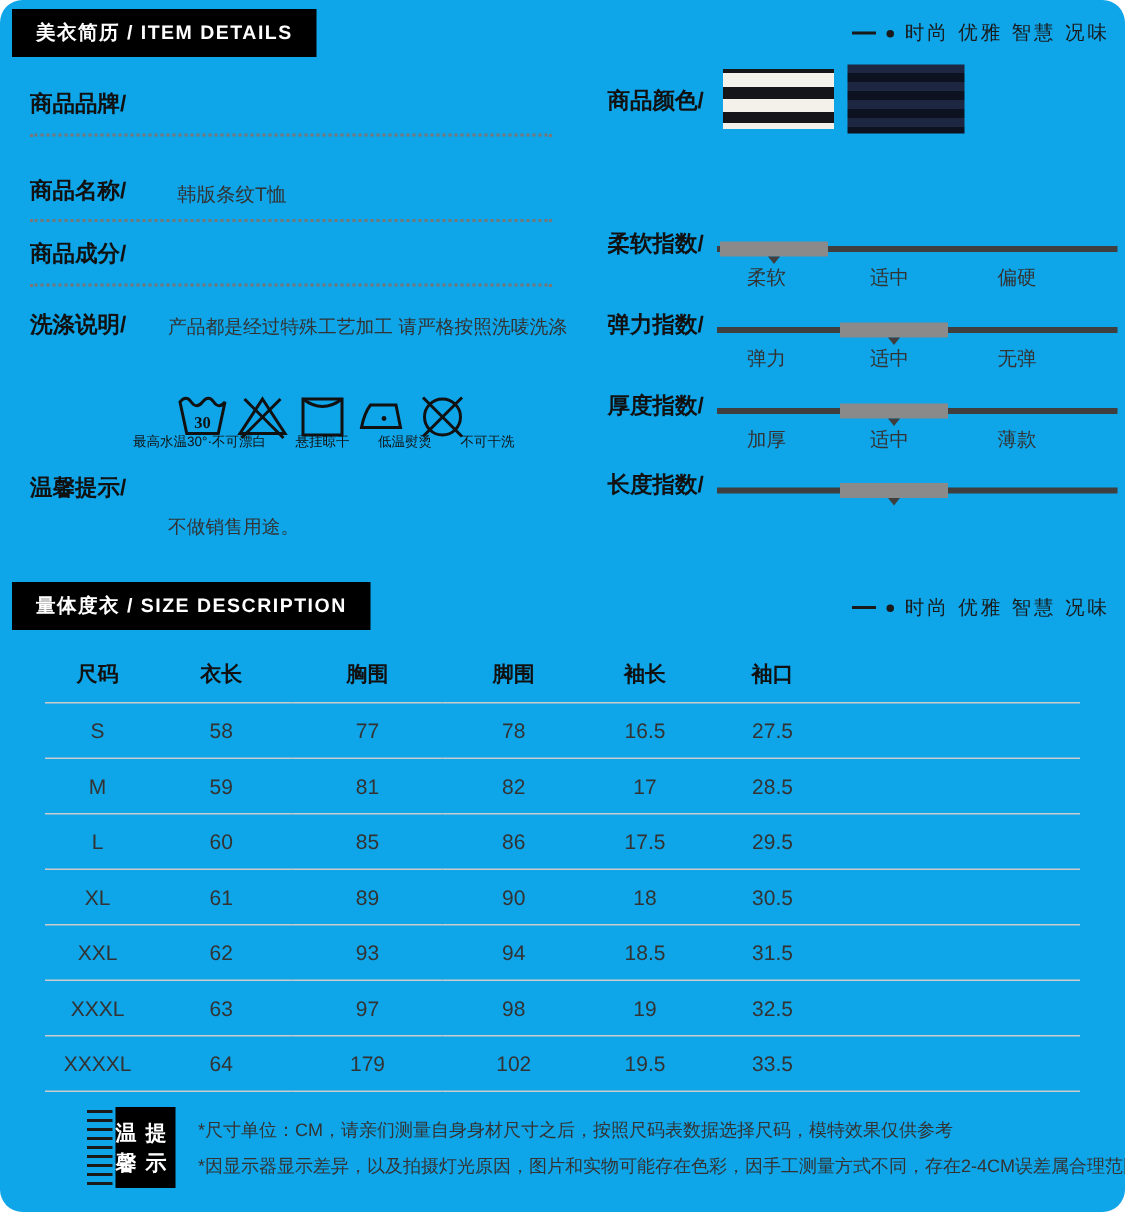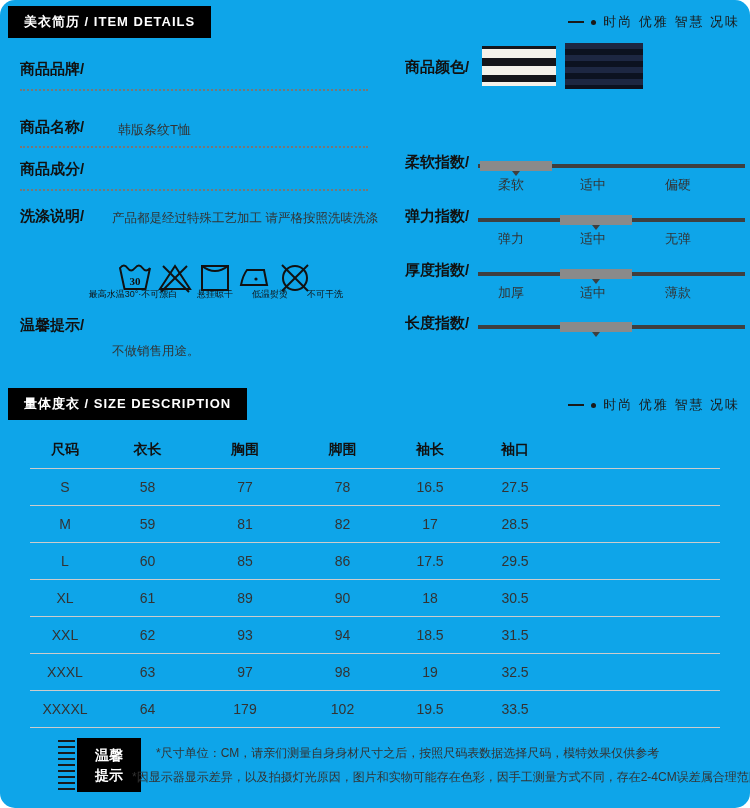--- a/index.html
+++ b/index.html
@@ -50,25 +50,25 @@
   .size-table { position:absolute; left:30px; top:432px; width:690px;
                 border-collapse:collapse; table-layout:fixed; }
   .size-table th, .size-table td {
     height:36px; padding:0; text-align:center; font-size:14px; color:#333;
     border-bottom:1px solid #ccc; font-weight:normal;
   }
   .size-table thead th { font-weight:bold; color:#111; }
 
   .notice-hatch { position:absolute; left:58px; top:740px; width:17px; height:50px;
     background:repeating-linear-gradient(to bottom,#1a1a1a 0 2px,transparent 2px 6px); }
-  .notice-box { position:absolute; left:77px; top:738px; width:64px; height:54px;
-    background:#000; color:#fff; display:flex; flex-direction:column; align-items:center;
+  .notice-box { position:absolute; left:77px; top:738px; width:40px; height:54px;
+    background:#000; color:#fff; display:flex; flex-direction:row; align-items:center;
     justify-content:center; font-size:14px; font-weight:bold; line-height:20px; }
   .notice-line { position:absolute; left:132px; font-size:12px; color:#333; white-space:nowrap; }
-  #nline1 { top:745px;margin-left:24px; } #nline2 { top:769px; }
+  #nline1 { top:745px; } #nline2 { top:769px; }
 </style>
 </head>
 <body>
 
 <div class="page">
 
   <div class="black-bar" id="hdr1">美衣简历 / ITEM DETAILS</div>
   <div class="tagline" id="tag1">
     <div class="dash"></div>
     <div class="dot"></div>

